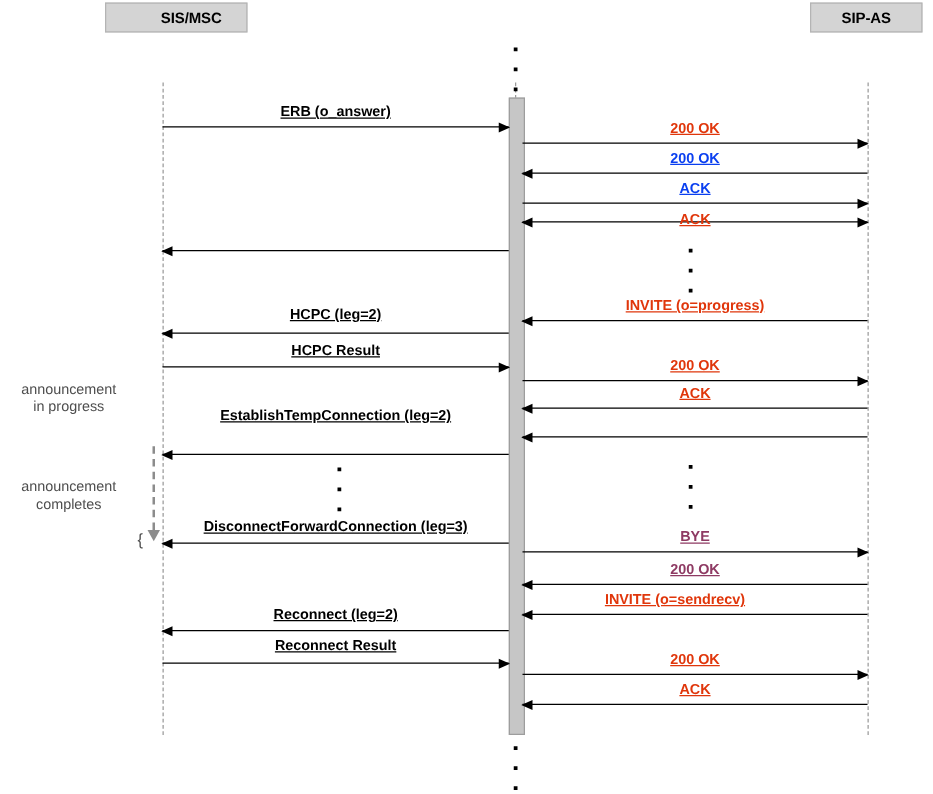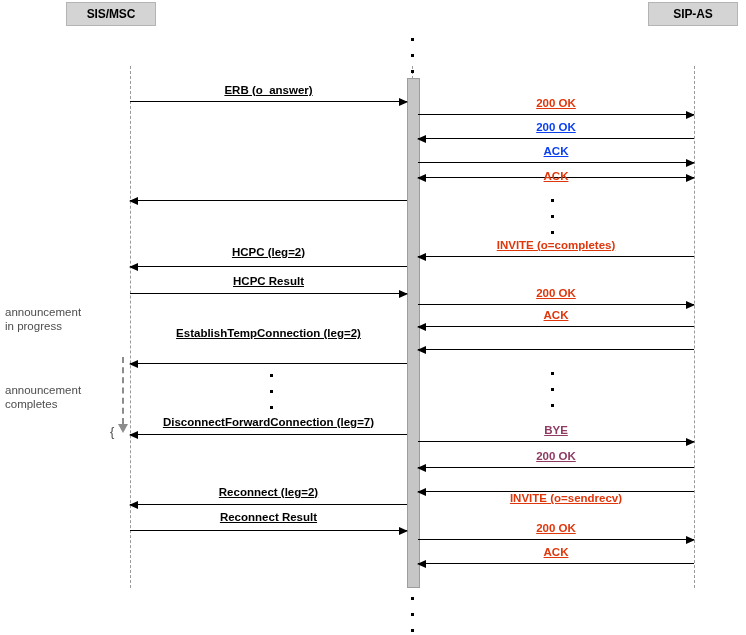--- a/index.html
+++ b/index.html
@@ -87,21 +87,21 @@
     text-align: center;
     white-space: nowrap;
     line-height: 13px;
     text-decoration: underline;
   }
   
   .side-note {
     position: absolute;
     font-size: 11.5px;
     color: #4d4d4d;
-    text-align: left;
+    text-align: center;
     line-height: 14px;
     white-space: nowrap;
   }
   
   .dur-line {
     position: absolute;
     width: 0;
     border-left: 2px dashed #8c8c8c;
   }
   .dur-head {
@@ -116,21 +116,21 @@
     position: absolute;
     font-size: 13px;
     color: #4d4d4d;
     line-height: 13px;
   }
 </style>
 </head>
 <body>
 
 <div id="diagram">
-    <div class="actor-box" style="left: 66px; top: 2px; width: 88px;"><span>SIS/MSC</span></div>
+    <div class="actor-box" style="left: 84px; top: 2px; width: 88px; padding-left: 24px;"><span>SIS/MSC</span></div>
     <div class="lifeline" style="left: 130px; top: 66px; height: 522px;"></div>
     <div class="lifeline" style="left: 412px; top: 66px; height: 522px;"></div>
     <div class="actor-box" style="left: 648px; top: 2px; width: 88px;"><span>SIP-AS</span></div>
     <div class="lifeline" style="left: 694px; top: 66px; height: 522px;"></div>
     <div class="activation" style="left: 407px; top: 78px; width: 11px; height: 508px;"></div>
     <div class="vdots" style="left: 411px; top: 38px;">
       <i></i>
       <i></i>
       <i></i>
     </div>
@@ -174,21 +174,21 @@
       <div class="arrowhead right"></div>
       <div class="arrowhead left"></div>
     </div>
     <div class="msg-label" style="left: 418px; top: 170px; width: 276px; color: rgb(224, 54, 11);">ACK</div>
     <div class="msg" style="left: 130px; top: 200px; width: 277px;">
       <div class="arrowhead left"></div>
     </div>
     <div class="msg" style="left: 418px; top: 256px; width: 276px;">
       <div class="arrowhead left"></div>
     </div>
-    <div class="msg-label" style="left: 418px; top: 239px; width: 276px; color: rgb(224, 54, 11);">INVITE (o=completes)</div>
+    <div class="msg-label" style="left: 418px; top: 239px; width: 276px; color: rgb(224, 54, 11);">INVITE (o=progress)</div>
     <div class="msg" style="left: 130px; top: 266px; width: 277px;">
       <div class="arrowhead left"></div>
     </div>
     <div class="msg-label" style="left: 130px; top: 246px; width: 277px; color: rgb(0, 0, 0);">HCPC (leg=2)</div>
     <div class="msg" style="left: 130px; top: 293px; width: 277px;">
       <div class="arrowhead right"></div>
     </div>
     <div class="msg-label" style="left: 130px; top: 275px; width: 277px; color: rgb(0, 0, 0);">HCPC Result</div>
     <div class="msg" style="left: 418px; top: 304px; width: 276px;">
       <div class="arrowhead right"></div>
@@ -201,33 +201,33 @@
     <div class="msg" style="left: 418px; top: 349px; width: 276px;">
       <div class="arrowhead left"></div>
     </div>
     <div class="msg" style="left: 130px; top: 363px; width: 277px;">
       <div class="arrowhead left"></div>
     </div>
     <div class="msg-label" style="left: 130px; top: 327px; width: 277px; color: rgb(0, 0, 0);">EstablishTempConnection (leg=2)</div>
     <div class="msg" style="left: 130px; top: 434px; width: 277px;">
       <div class="arrowhead left"></div>
     </div>
-    <div class="msg-label" style="left: 130px; top: 416px; width: 277px; color: rgb(0, 0, 0);">DisconnectForwardConnection (leg=7)</div>
+    <div class="msg-label" style="left: 130px; top: 416px; width: 277px; color: rgb(0, 0, 0);">DisconnectForwardConnection (leg=3)</div>
     <div class="msg" style="left: 418px; top: 441px; width: 276px;">
       <div class="arrowhead right"></div>
     </div>
     <div class="msg-label" style="left: 418px; top: 424px; width: 276px; color: rgb(142, 58, 99);">BYE</div>
     <div class="msg" style="left: 418px; top: 467px; width: 276px;">
       <div class="arrowhead left"></div>
     </div>
     <div class="msg-label" style="left: 418px; top: 450px; width: 276px; color: rgb(142, 58, 99);">200 OK</div>
     <div class="msg" style="left: 418px; top: 491px; width: 276px;">
       <div class="arrowhead left"></div>
     </div>
-    <div class="msg-label" style="left: 428px; top: 474px; width: 276px; color: rgb(224, 54, 11); margin-top: 18px;">INVITE (o=sendrecv)</div>
+    <div class="msg-label" style="left: 402px; top: 474px; width: 276px; color: rgb(224, 54, 11);">INVITE (o=sendrecv)</div>
     <div class="msg" style="left: 130px; top: 504px; width: 277px;">
       <div class="arrowhead left"></div>
     </div>
     <div class="msg-label" style="left: 130px; top: 486px; width: 277px; color: rgb(0, 0, 0);">Reconnect (leg=2)</div>
     <div class="msg" style="left: 130px; top: 530px; width: 277px;">
       <div class="arrowhead right"></div>
     </div>
     <div class="msg-label" style="left: 130px; top: 511px; width: 277px; color: rgb(0, 0, 0);">Reconnect Result</div>
     <div class="msg" style="left: 418px; top: 539px; width: 276px;">
       <div class="arrowhead right"></div>

